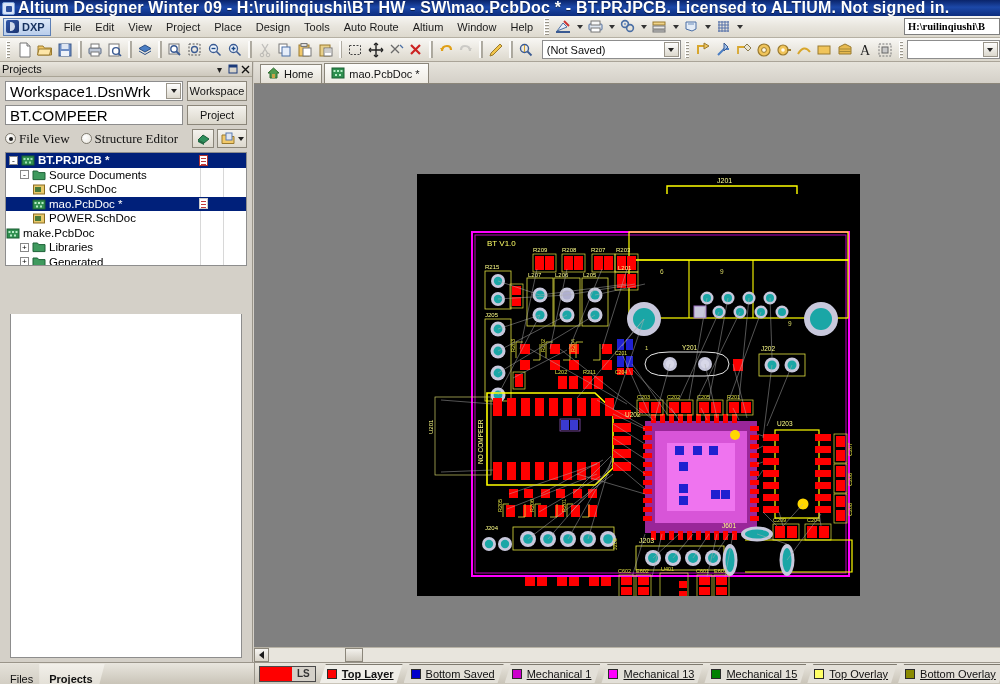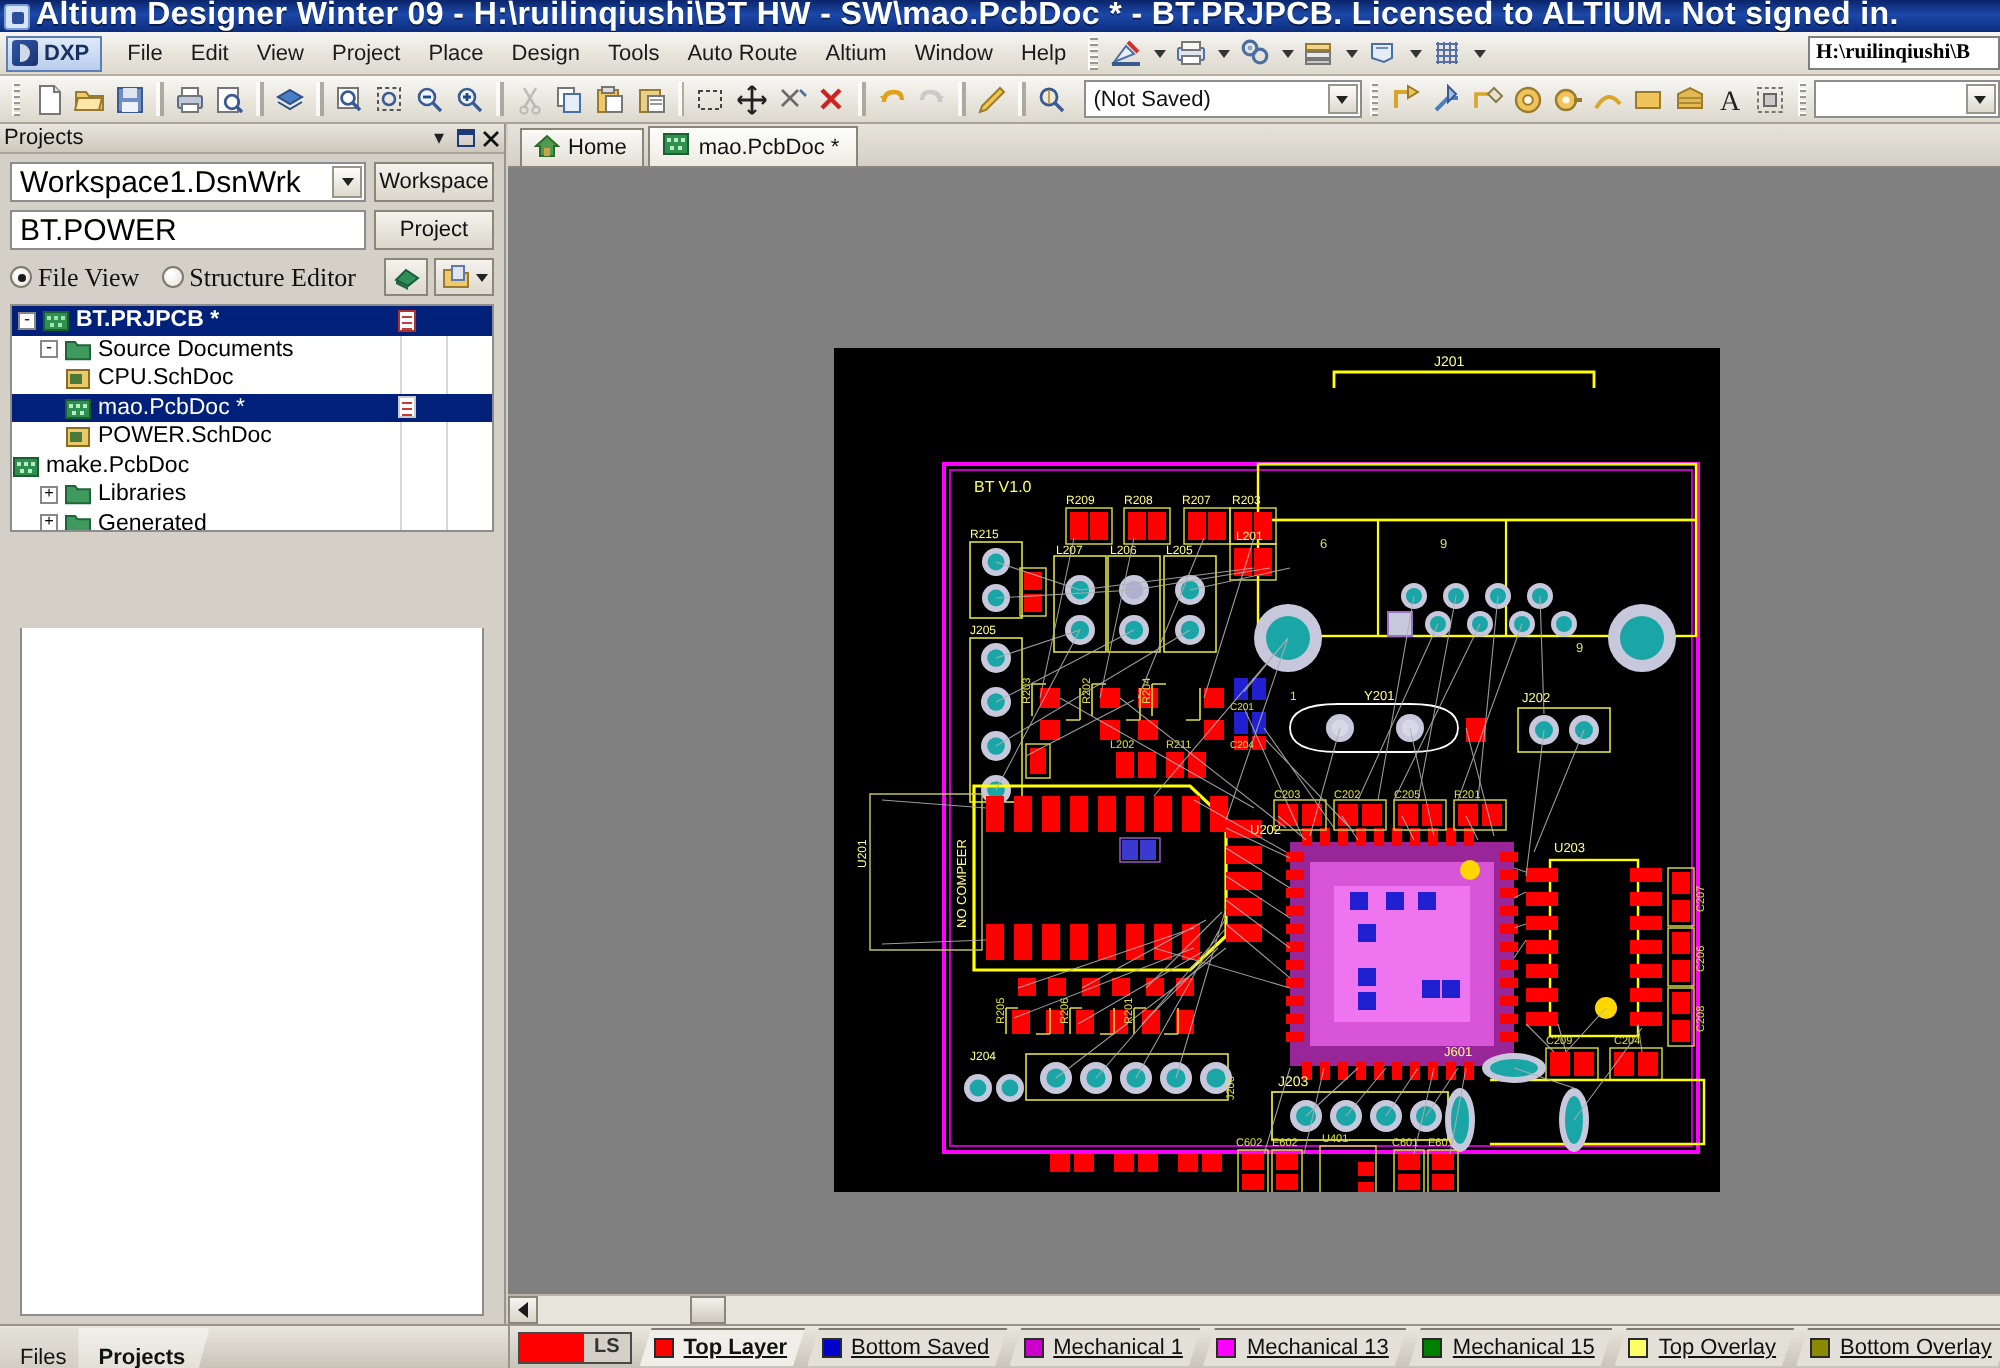--- a/index.html
+++ b/index.html
@@ -641,21 +641,21 @@
       <div class="rowline">
         <div class="selbox">
           <span>Workspace1.DsnWrk</span>
           <span class="arw"></span>
         </div>
         <div class="pbtn">Workspace</div>
       </div>
 
       <div class="rowline">
         <div class="selbox">
-          <span>BT.POWER</span>
+          <span>BT.COMPEER</span>
         </div>
         <div class="pbtn">Project</div>
       </div>
 
       <div class="radiorow">
         <span class="radio on"></span>
         <span class="rlabel">File View</span>
         <span class="radio"></span>
         <span class="rlabel">Structure Editor</span>
         <span style="flex:1"></span>

